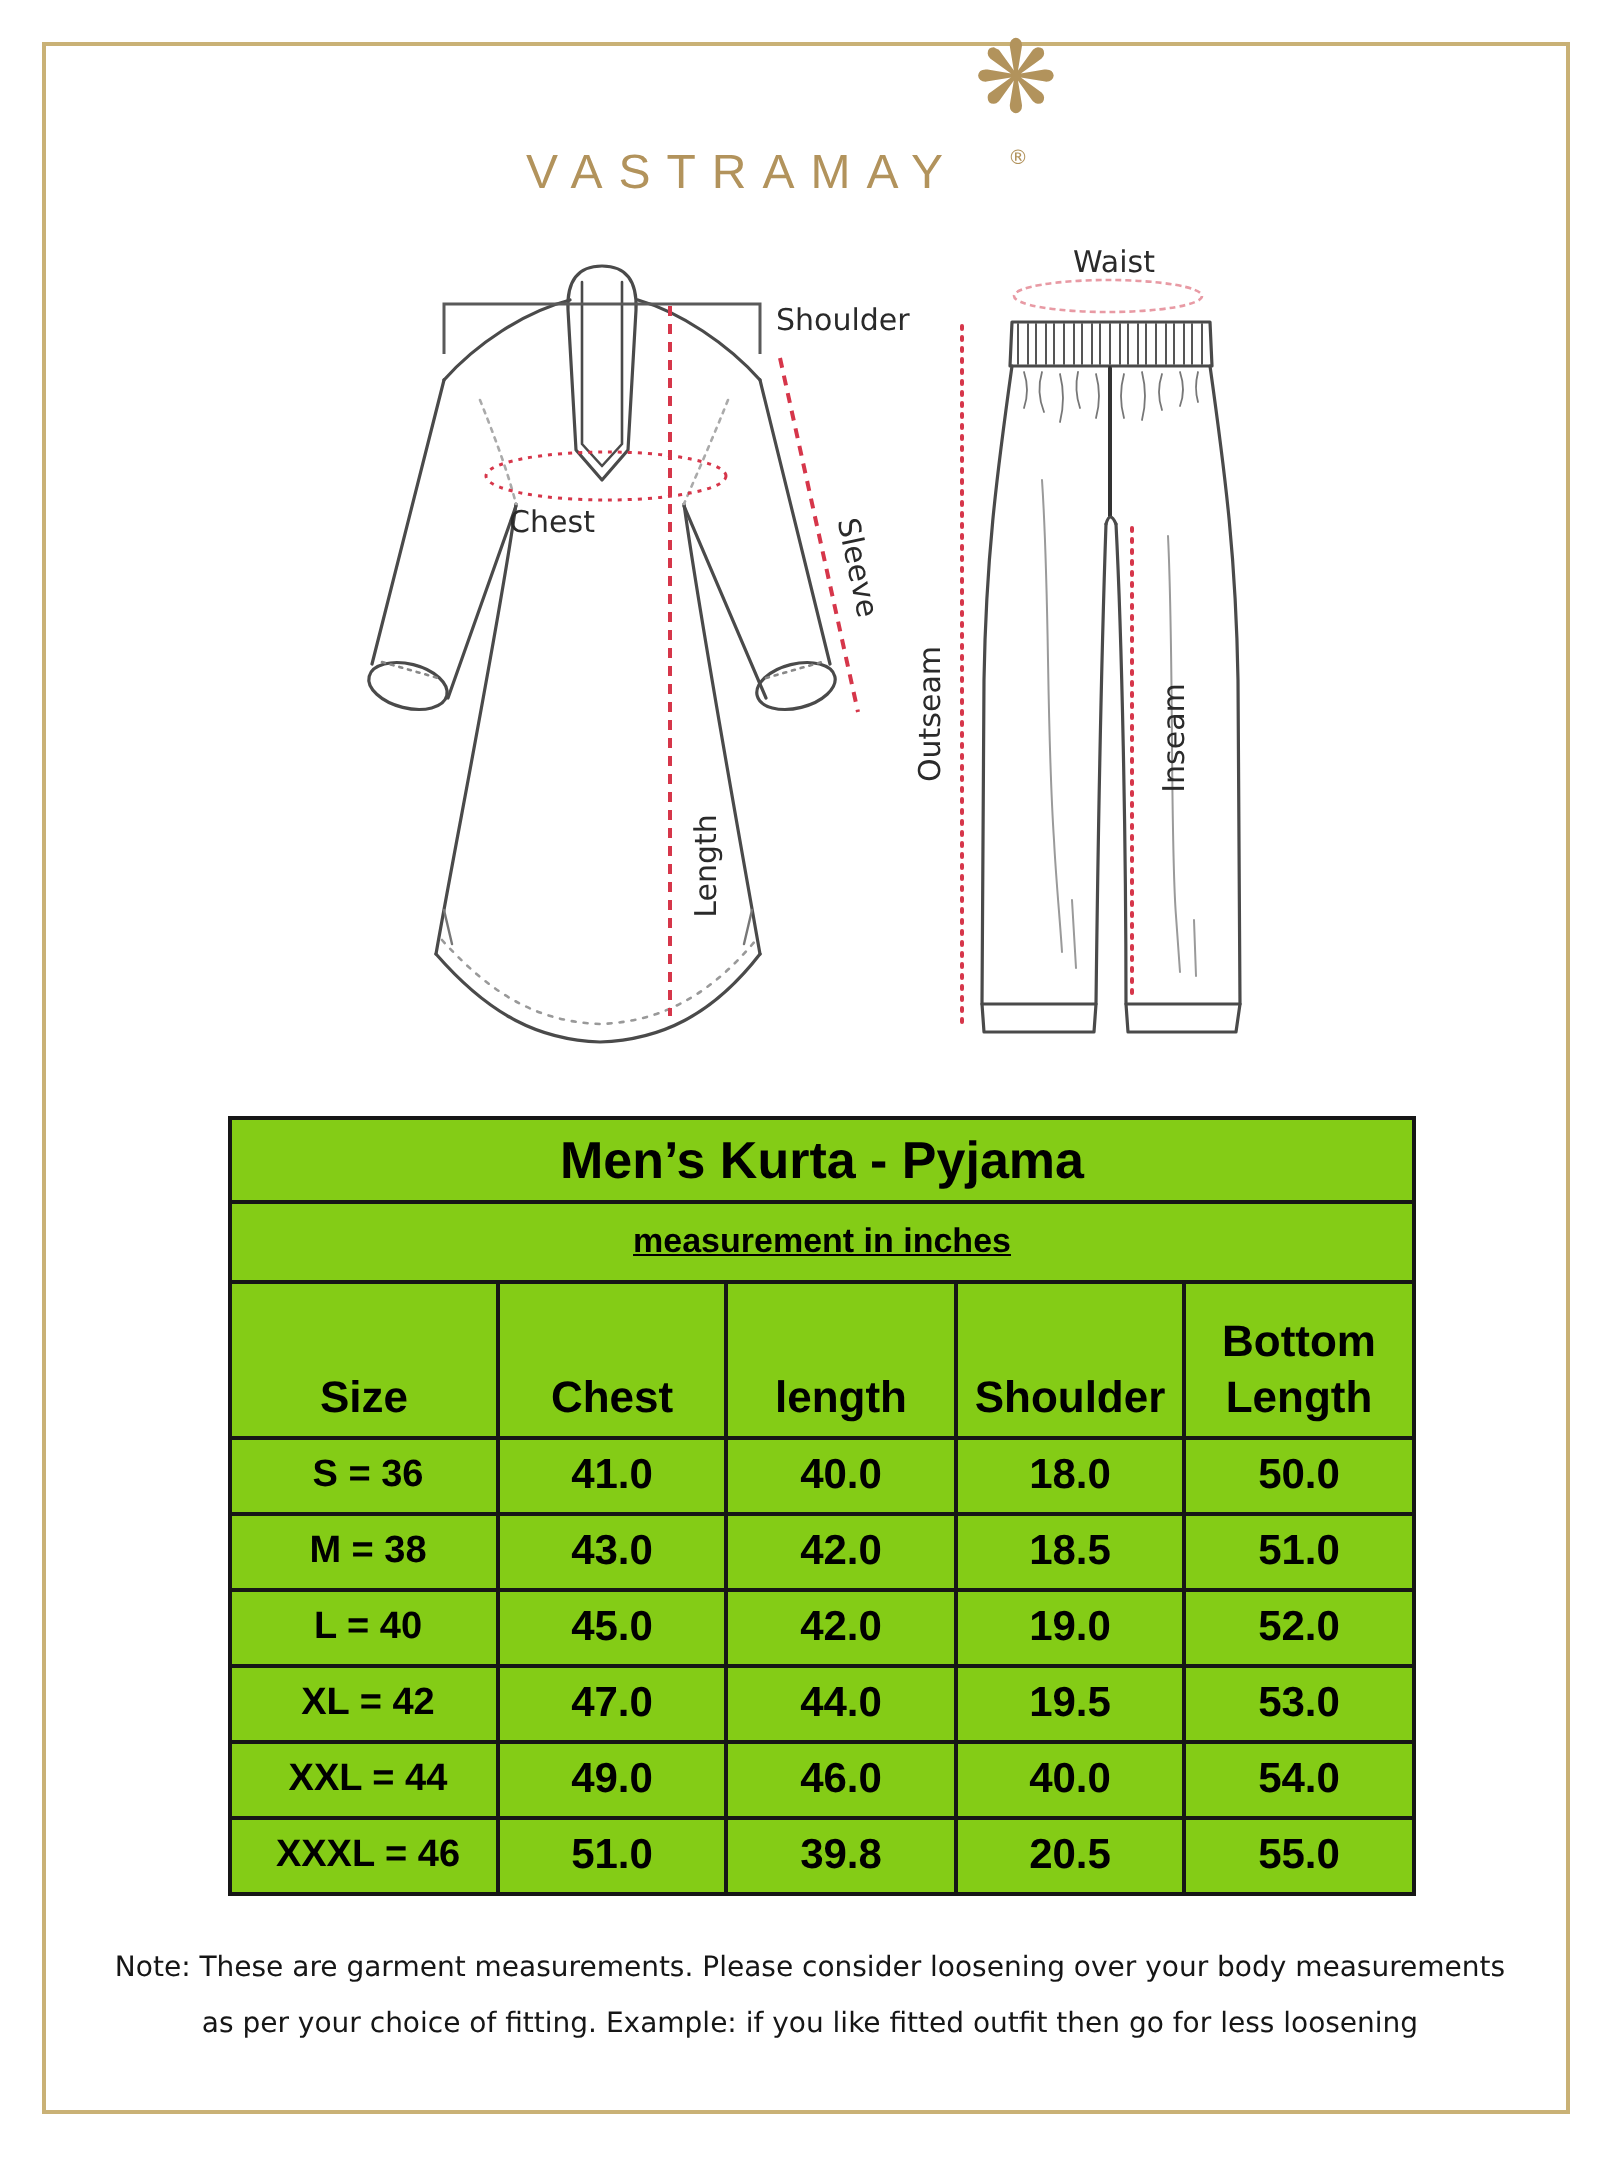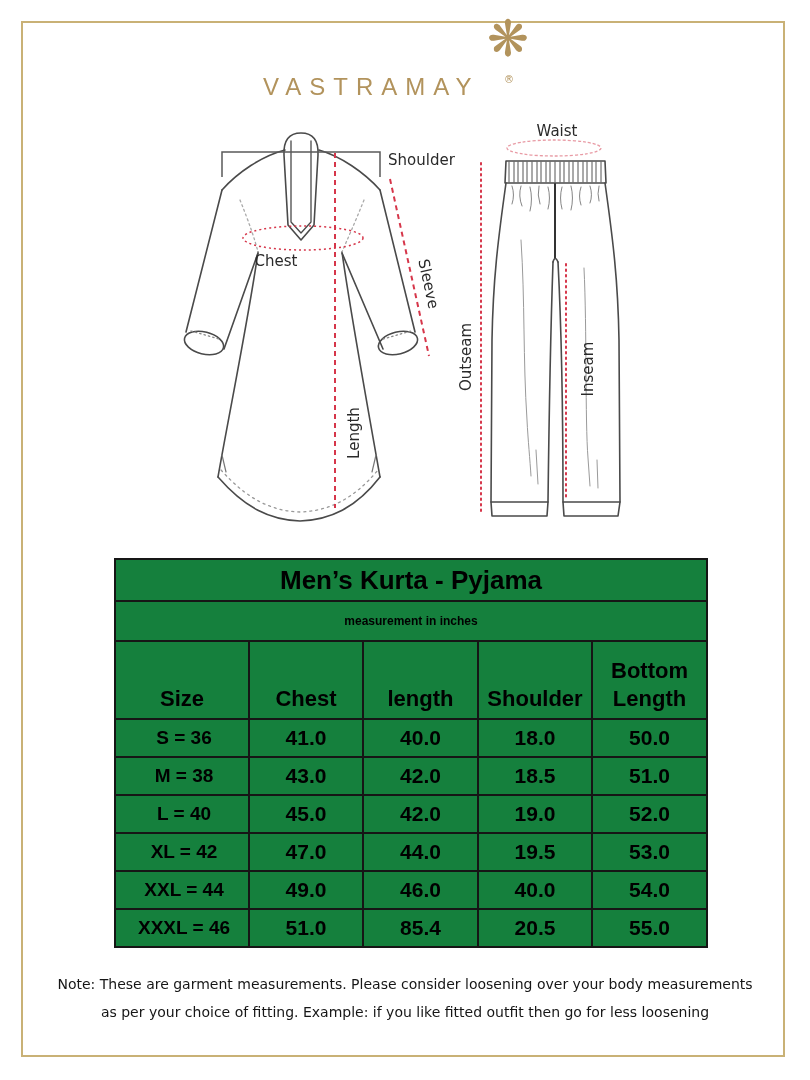--- a/index.html
+++ b/index.html
@@ -12,23 +12,23 @@
         font-size:24px;letter-spacing:8px;color:#b2935c;font-weight:400;white-space:nowrap;}
   .ornament{position:absolute;left:487px;top:14px;font-size:50px;line-height:50px;color:#b2935c;}
   .reg-mark{position:absolute;left:504px;top:74px;font-size:10px;color:#b2935c;}
   
   .diagram{position:absolute;left:100px;top:110px;width:610px;height:465px;}
   .diagram text{font-family:"DejaVu Sans",sans-serif;font-size:15px;fill:#2a2a2a;}
   
   .chart-wrap{position:absolute;left:114px;top:558px;}
   table.size-chart{border-collapse:collapse;table-layout:fixed;width:592px;
         font-family:"Liberation Sans",sans-serif;color:#000;}
-  table.size-chart td,table.size-chart th{border:2px solid #161616;background:#15803d;}
+  table.size-chart td,table.size-chart th{border:2px solid #161616;background:#84cc16;}
   .t-title{height:38px;text-align:center;font-size:26px;font-weight:bold;}
-  .t-sub{height:36px;text-align:center;font-size:12px;font-weight:bold;}
+  .t-sub{height:36px;text-align:center;font-size:17px;font-weight:bold;text-decoration:underline;}
   .t-head td{height:72px;text-align:center;vertical-align:bottom;font-size:22px;
         font-weight:bold;padding:0 2px 4px 2px;line-height:1.3;}
   .t-row td{height:34px;text-align:center;font-size:21px;font-weight:bold;}
   .t-row td.size-cell{text-align:center;padding-left:5px;font-size:19px;}
   
   .note{position:absolute;left:30px;top:970px;width:750px;text-align:center;
         font-size:14px;line-height:28px;color:#161616;}
   .note div{white-space:nowrap;text-align:center;}
 </style>
 </head>
@@ -161,21 +161,21 @@
         <tr class="t-row">
           <td class="size-cell">XXL = 44</td>
           <td>49.0</td>
           <td>46.0</td>
           <td>40.0</td>
           <td>54.0</td>
         </tr>
         <tr class="t-row">
           <td class="size-cell">XXXL = 46</td>
           <td>51.0</td>
-          <td>85.4</td>
+          <td>39.8</td>
           <td>20.5</td>
           <td>55.0</td>
         </tr>
       </tbody>
     </table>
   </div>
 
   <div class="note">
     <div>Note: These are garment measurements. Please consider loosening over your body measurements</div>
     <div>as per your choice of fitting. Example: if you like fitted outfit then go for less loosening</div>

